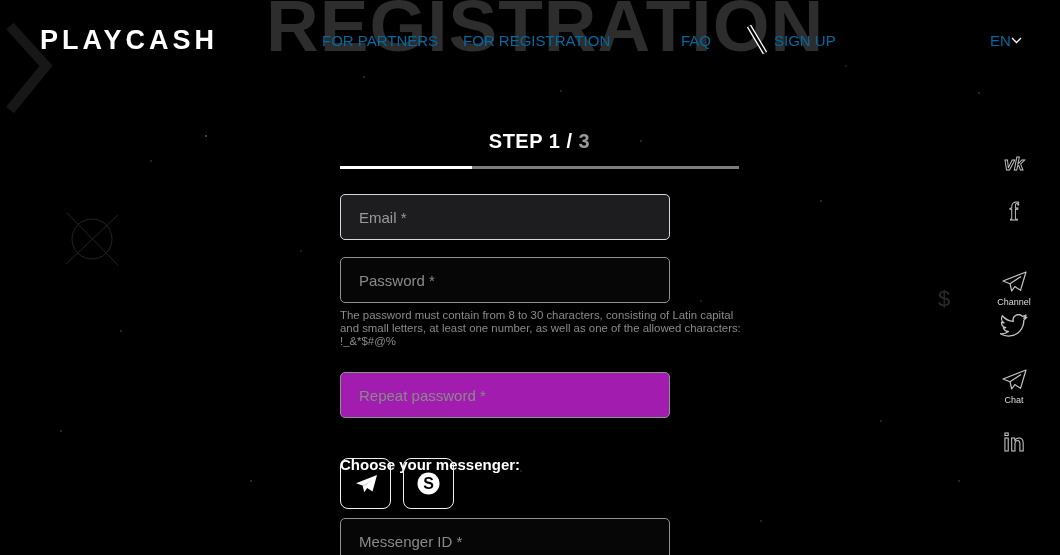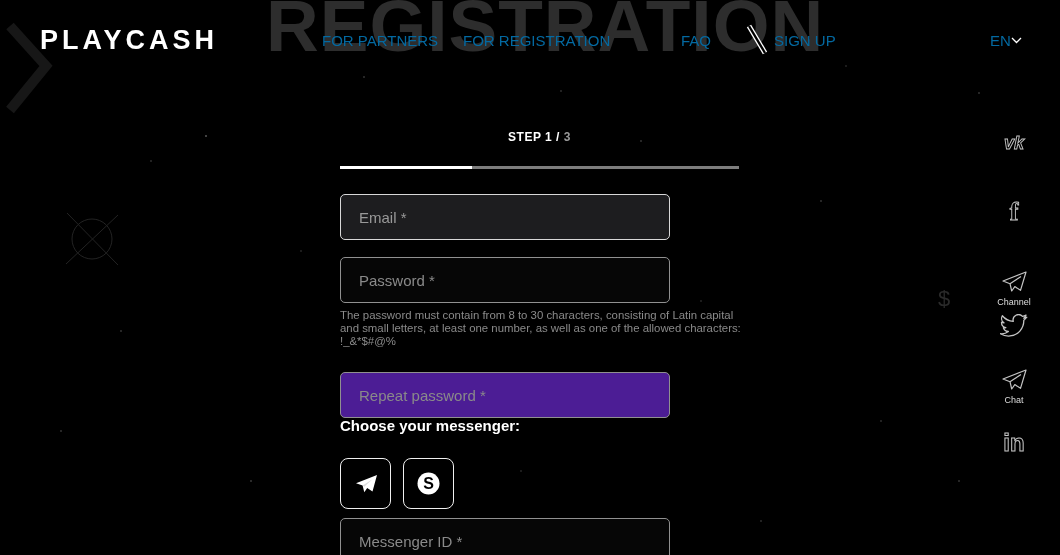--- a/index.html
+++ b/index.html
@@ -42,46 +42,46 @@
   .nav-faq { left:681px; }
   .nav-signup { left:745px; top:23px; display:flex; align-items:flex-start; }
   .nav-signin { left:858px; top:23px; display:flex; align-items:flex-start; }
   .slash-icon { display:inline-block; margin-right:5px; }
   .signlink-text { margin-top:9px; }
   .lang { left:990px; display:flex; align-items:center; }
 
   
   .form-col { position:absolute; left:340px; top:0; width:399px; z-index:3; }
   .step-row { position:absolute; top:130px; width:399px; text-align:center; color:#fff;
-    font-size:12px; font-weight:700; letter-spacing:.5px; }
+    font-size:20px; font-weight:700; letter-spacing:.5px; }
   .step-total { color:#9a9a9a; }
   .progress { position:absolute; top:166px; width:399px; height:3px; background:#7d7d7d; }
   .progress-fill { height:3px; background:#fff; width:33%; }
 
   .field { position:absolute; left:0; width:330px; height:46px; border-radius:5px;
     background:transparent; border:1px solid #909090; color:#ccc; font-size:15px;
     padding:0 18px; outline:none; font-family:"Liberation Sans", sans-serif; }
   .field::placeholder { color:#8a8a8a; opacity:1; }
   .field-email { top:194px; background:#1d1d1f; border-color:#d8d8d8; }
   .field-email::placeholder { color:#999; }
   .field-password { top:257px; background:#060606; }
   .hint { position:absolute; top:309px; width:402px; color:#8a8a8a; font-size:11.4px;
     line-height:12.9px; font-weight:500; }
-  .field-repeat { top:372px; background:#4c1d95; }
-  .messenger-label { position:absolute; top:417px; color:#fff; font-size:15px; font-weight:700; }
+  .field-repeat { top:372px; background:#a21caf; }
+  .messenger-label { position:absolute; top:456px; color:#fff; font-size:15px; font-weight:700; }
   .messenger-btns { position:absolute; top:458px; display:flex; gap:12px; }
   .m-btn { width:51px; height:51px; border:1.5px solid #f0f0f0; border-radius:8px;
     background:transparent; display:flex; align-items:center; justify-content:center; cursor:pointer; }
   .field-mid { top:518px; background:#060606; }
 
   
   .social-item { position:absolute; left:997px; width:34px; display:flex; flex-direction:column;
     align-items:center; z-index:3; cursor:pointer; }
   .social-label { font-size:9px; color:#ddd; margin-top:2px; }
-  .s-vk { top:132px;text-align:right; } .s-fb { top:196px; } .s-tgc { top:270px; }
+  .s-vk { top:153px;text-align:right; } .s-fb { top:196px; } .s-tgc { top:270px; }
   .s-tw { top:314px; } .s-tgch { top:368px; } .s-in { top:430px; }
 </style>
 </head>
 <body>
 
 <div class="screen">
 
   <div class="stars"></div>
 
   <div class="watermark">REGISTRATION</div>

